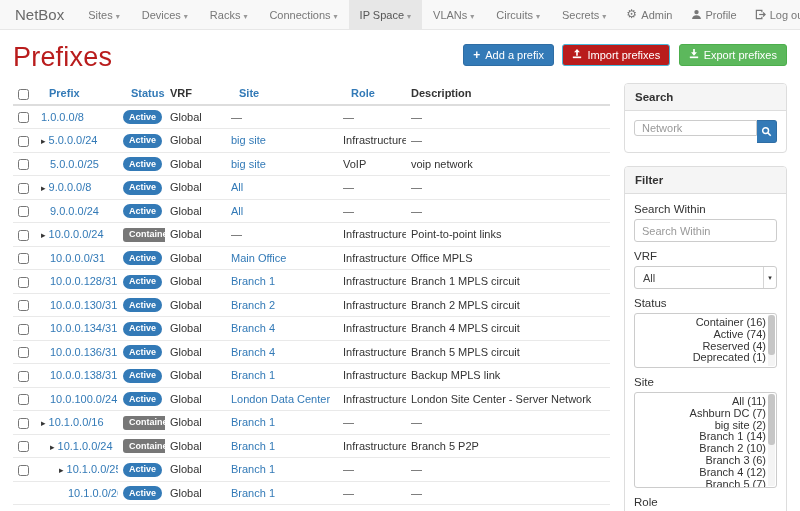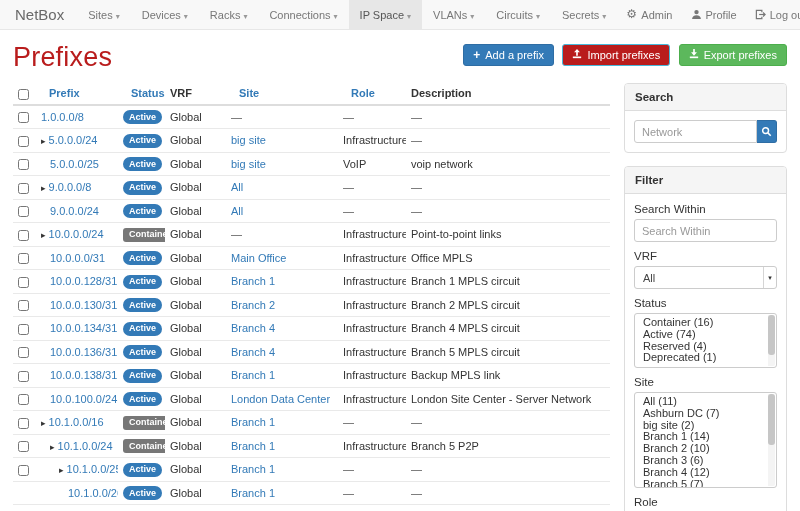--- a/index.html
+++ b/index.html
@@ -51,39 +51,39 @@
     padding:2.5px 6px; border-radius:3px; line-height:1; }
   .badge-active { background:#337ab7;border-radius:7px; }
   .badge-container { background:#777; }
 
   
   .panel { border:1px solid #ddd; border-radius:4px; margin-bottom:13px; background:#fff; }
   .panel-heading { background:#f5f5f5; border-bottom:1px solid #ddd; padding:7px 10px;
     font-size:11.5px; font-weight:bold; color:#333; border-radius:3px 3px 0 0; }
   .panel-body { padding:9px; }
   .input-group { display:flex; }
-  .input-group input { flex:1 1 auto; min-width:0; height:23px; border:1px solid #ccc;
+  .input-group input { flex:1 1 auto; min-width:0; height:16px; border:1px solid #ccc;
     border-radius:3px 0 0 3px; padding:2px 7px; font-size:11px; font-family:inherit; color:#333; }
   .input-group input::placeholder, .filter-input::placeholder { color:#999; opacity:1; }
   .search-btn { width:27px; height:23px; background:#337ab7; border:1px solid #2e6da4;
     border-left:none; border-radius:0 3px 3px 0; display:flex; align-items:center; justify-content:center; cursor:pointer; }
   .search-btn svg { width:11px; height:11px; }
 
   .filter-label { font-size:11.5px; color:#333; margin:8px 0 4px; }
   .filter-label:first-child { margin-top:0; }
   .filter-input { width:100%; height:23px; border:1px solid #ccc; border-radius:3px;
     padding:2px 7px; font-size:11px; font-family:inherit; color:#333; }
   .select { height:23px; border:1px solid #ccc; border-radius:3px; display:flex;
     align-items:center; font-size:11px; color:#444; cursor:pointer; position:relative; }
   .select .sel-value { padding-left:8px; flex:1; }
   .select .sel-arrow { width:13px; align-self:stretch; border-left:1px solid #d5d5d5;
     display:flex; align-items:center; justify-content:center; font-size:7px; color:#333; }
   .listbox { border:1px solid #ccc; border-radius:3px; padding:3px 10px 3px 8px;
     font-size:11px; line-height:11.8px; color:#333; position:relative; overflow:hidden; }
-  .listbox .opt { white-space:nowrap; cursor:pointer; }
+  .listbox .opt { white-space:nowrap; cursor:pointer;text-align:right; }
   .sb-track { position:absolute; top:1px; right:1px; bottom:1px; width:7px;
     background:#f4f4f4; border-radius:0 2px 2px 0; }
   .sb-thumb { position:absolute; top:0; right:0; width:7px; background:#c6c6c6; border-radius:3px; cursor:pointer; }
   .lb-status { height:55px; }
   .lb-site { height:96px; }
 </style>
 </head>
 <body>
 
 <div class="navbar">

